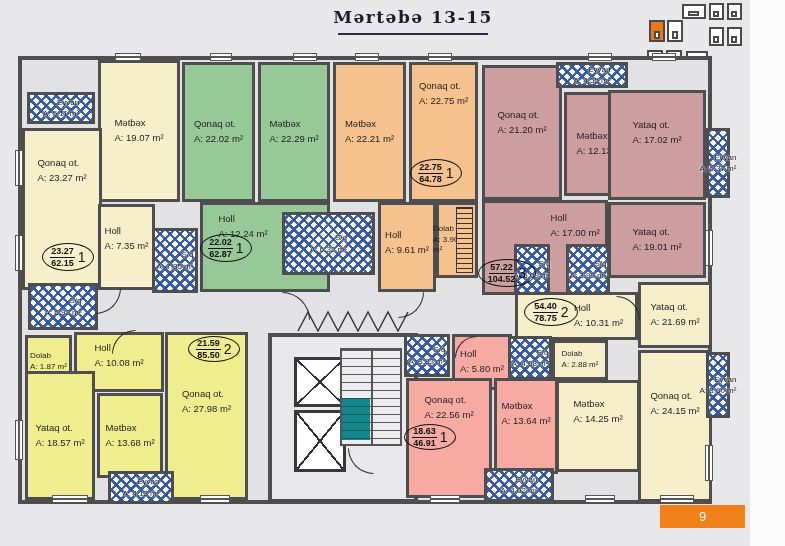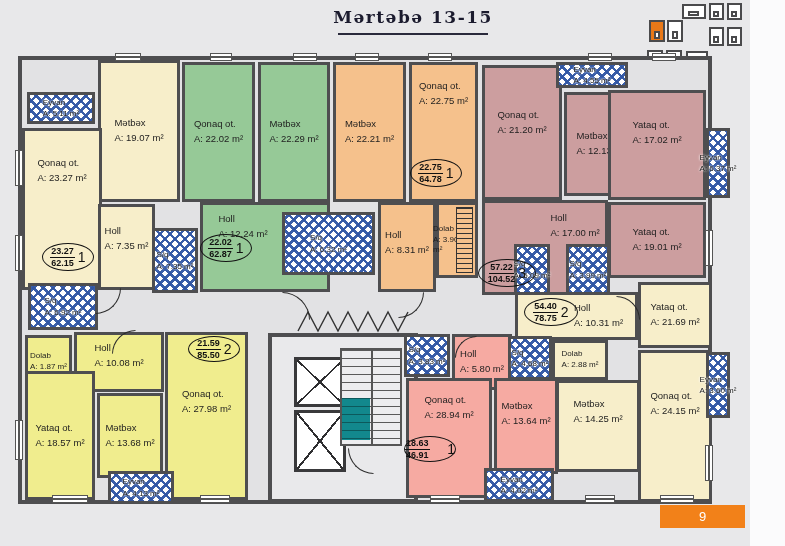--- a/index.html
+++ b/index.html
@@ -23,21 +23,21 @@
   .room-label{font-size:9.5px;color:#1e1e1e;line-height:1.55;text-align:left;white-space:nowrap;}
   .room-label.small{font-size:8px;line-height:1.35;white-space:normal;}
   .hatch{
     position:absolute;box-sizing:border-box;border:3px solid #4e4e50;
     background:
       repeating-linear-gradient(45deg, rgba(47,85,164,.95) 0 2.5px, rgba(255,255,255,0) 2.5px 7px),
       repeating-linear-gradient(-45deg, rgba(47,85,164,.95) 0 2.5px, rgba(255,255,255,0) 2.5px 7px),
       #fff;
     display:flex;align-items:center;justify-content:center;overflow:visible;
   }
-  .hatch-label{font-size:8px;color:#1a1a1a;line-height:1.4;white-space:nowrap;text-align:left;
+  .hatch-label{font-size:8px;color:#1a1a1a;line-height:1.4;white-space:nowrap;text-align:right;
     text-shadow:0 0 2px #fff,0 0 3px #fff;}
   .shelf{position:absolute;right:2px;top:2px;bottom:2px;width:42%;
     background:repeating-linear-gradient(to bottom,#333 0 1px,transparent 1px 5px),#f5c18c;
     border:1px solid #333;}
   .unit-badge{position:absolute;border:1.5px solid #141414;border-radius:50%;
     display:flex;align-items:center;justify-content:center;gap:3px;box-sizing:border-box;}
   .frac{display:flex;flex-direction:column;align-items:center;font-size:9px;font-weight:bold;color:#111;line-height:1.12;}
   .frac-top{border-bottom:1px solid #111;padding:0 1px;}
   .unit-num{font-size:14px;color:#111;}
   .door{position:absolute;box-sizing:border-box;border:1.3px solid #2a2a2a;
@@ -162,21 +162,21 @@
     </div>
     <div class="room fill-orange" style="left: 409px; top: 62px; width: 69px; height: 140px;">
       <div class="room-label" style="transform: translate(0px, -38px);">
         <div class="room-name">Qonaq ot.</div>
         <div class="room-area">A: 22.75 m²</div>
       </div>
     </div>
     <div class="room fill-orange" style="left: 378px; top: 202px; width: 58px; height: 90px;">
       <div class="room-label" style="transform: translate(0px, -4px);">
         <div class="room-name">Holl</div>
-        <div class="room-area">A: 8.31 m²</div>
+        <div class="room-area">A: 9.61 m²</div>
       </div>
     </div>
     <div class="room fill-orange" style="left: 436px; top: 202px; width: 42px; height: 76px;">
       <div class="room-label small" style="transform: translate(-6px, 0px);">
         <div class="room-name">Dolab</div>
         <div class="room-area">A: 3.90 m²</div>
       </div>
       <div class="shelf"></div>
     </div>
     <div class="room fill-mauve" style="left: 482px; top: 65px; width: 80px; height: 135px;">
@@ -241,21 +241,21 @@
     </div>
     <div class="room fill-pink" style="left: 452px; top: 334px; width: 60px; height: 56px;">
       <div class="room-label">
         <div class="room-name">Holl</div>
         <div class="room-area">A: 5.80 m²</div>
       </div>
     </div>
     <div class="room fill-pink" style="left: 406px; top: 378px; width: 86px; height: 120px;">
       <div class="room-label" style="transform: translate(0px, -30px);">
         <div class="room-name">Qonaq ot.</div>
-        <div class="room-area">A: 28.94 m²</div>
+        <div class="room-area">A: 22.56 m²</div>
       </div>
     </div>
     <div class="room fill-pink" style="left: 494px; top: 378px; width: 64px; height: 96px;">
       <div class="room-label" style="transform: translate(0px, -12px);">
         <div class="room-name">Mətbəx</div>
         <div class="room-area">A: 13.64 m²</div>
       </div>
     </div>
     <div class="room fill-yellow" style="left: 25px; top: 335px; width: 47px; height: 54px;">
       <div class="room-label small">
@@ -400,21 +400,21 @@
       </div>
       <div class="unit-num">2</div>
     </div>
     <div class="unit-badge" style="left: 188px; top: 336px; width: 52px; height: 26px;">
       <div class="frac">
         <div class="frac-top">21.59</div>
         <div class="frac-bottom">85.50</div>
       </div>
       <div class="unit-num">2</div>
     </div>
-    <div class="unit-badge" style="left: 404px; top: 436px; width: 52px; height: 26px; justify-content: space-between;">
+    <div class="unit-badge" style="left: 404px; top: 424px; width: 52px; height: 26px;">
       <div class="frac">
         <div class="frac-top">18.63</div>
         <div class="frac-bottom">46.91</div>
       </div>
       <div class="unit-num">1</div>
     </div>
     <div class="window win-h" style="left: 115px; top: 53px; width: 26px; height: 8px;"></div>
     <div class="window win-h" style="left: 210px; top: 53px; width: 22px; height: 8px;"></div>
     <div class="window win-h" style="left: 293px; top: 53px; width: 24px; height: 8px;"></div>
     <div class="window win-h" style="left: 355px; top: 53px; width: 24px; height: 8px;"></div>

